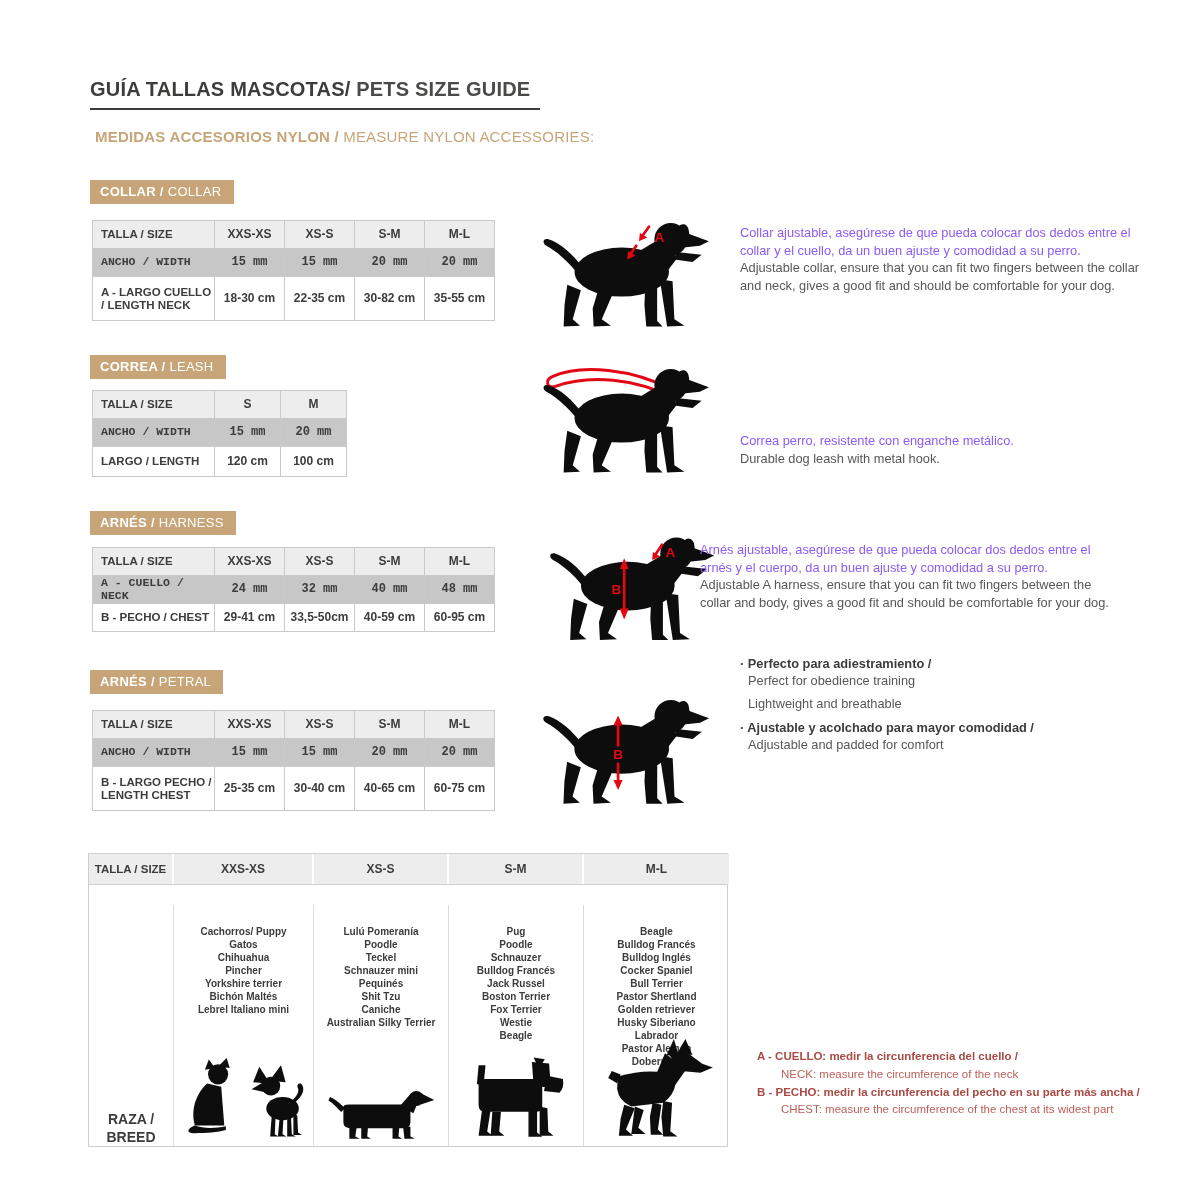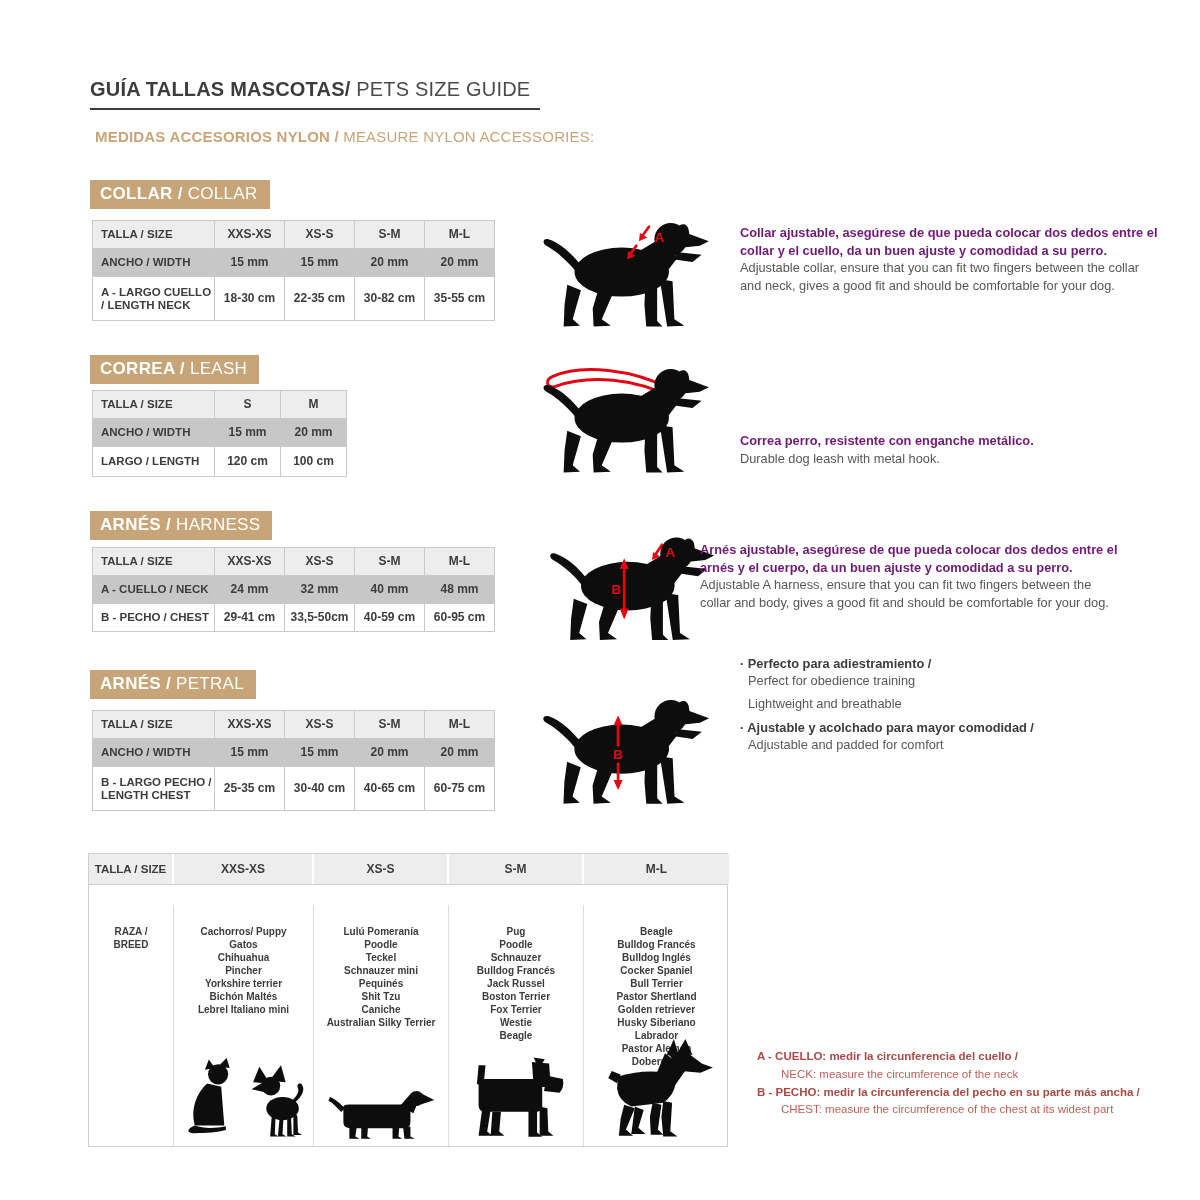--- a/index.html
+++ b/index.html
@@ -3,64 +3,64 @@
 <meta charset="utf-8">
 <style>
   html,body{margin:0;padding:0;background:#fff;}
   .page{position:relative;width:1200px;height:1200px;background:#fff;overflow:hidden;
         font-family:"Liberation Sans",sans-serif;color:#3c3c3b;}
   .abs{position:absolute;}
 
   
   .title{font-size:20px;font-weight:bold;letter-spacing:.2px;display:inline-block;
          border-bottom:2px solid #3c3c3b;padding:0 10px 7px 0;color:#3c3c3b;}
-  .title .light{font-weight:normal;color:#4a4a49;}
+  .title .light{font-weight:bold;color:#4a4a49;}
   .subtitle{font-size:15px;font-weight:bold;color:#c7a578;letter-spacing:.2px;}
   .subtitle .light{font-weight:normal;}
-  .badge{background:#c7a578;color:#fff;font-size:17px;font-weight:bold;
+  .badge{background:#c7a578;color:#fff;font-size:13px;font-weight:bold;
          padding:4px 12px 5px 10px;display:inline-block;letter-spacing:.3px;}
   .badge .light{font-weight:normal;}
 
   
   .sizetable{display:grid;border-top:1px solid #c9c9c9;border-left:1px solid #c9c9c9;
              font-size:12px;font-weight:bold;color:#3c3c3b;}
   .sz5{grid-template-columns:122px 70px 70px 70px 70px;}
   .sz3{grid-template-columns:122px 66px 66px;}
   .st-cell{border-right:1px solid #c9c9c9;border-bottom:1px solid #c9c9c9;
            display:flex;align-items:center;justify-content:center;text-align:center;line-height:1.1;}
   .st-cell.lbl{justify-content:flex-start;text-align:left;padding-left:8px;font-size:11.5px;}
   .hdr{background:#ededed;}
-  .mid{background:#c7c7c7;}
+  .mid{background:#c7c7c7;font-family:Liberation Mono, monospace;}
   .wht{background:#fff;}
 
   
   .desc{font-size:12.8px;line-height:1.38;}
-  .desc .es{font-weight:bold;color:#701a75;}
+  .desc .es{font-weight:normal;color:#8b5cf6;}
   .desc .en{color:#575756;}
   .bullets{font-size:12.8px;line-height:1.3;}
   .bullet-group{margin-bottom:7px;}
   .bullet-es{font-weight:bold;color:#3c3c3b;}
   .bullet-es::before{content:"· ";}
   .bullet-en{color:#575756;padding-left:8px;}
 
   
   .bt-header{display:grid;grid-template-columns:85px 140px 135px 135px 145px;height:32px;
              border:1px solid #cfcfcf;box-sizing:border-box;}
   .bt-hcell{background:#ededed;border-right:2px solid #fff;display:flex;align-items:center;
             justify-content:center;font-size:12px;font-weight:bold;}
   .bt-hcell:last-child{border-right:none;}
   .bt-hcell.first{font-size:11.5px;}
   .bt-body{display:grid;grid-template-columns:85px 140px 135px 135px 145px;height:262px;
            border-left:1px solid #cfcfcf;border-right:1px solid #cfcfcf;border-bottom:1px solid #cfcfcf;
            box-sizing:border-box;}
   .bt-col{border-right:1px solid #dcdcdc;position:relative;display:flex;flex-direction:column;
           align-items:center;padding-top:20px;box-sizing:border-box;margin-top:20px;}
   .bt-col:last-child{border-right:none;}
-  .bt-label{display:flex;flex-direction:column;align-items:center;justify-content:flex-start;
-            font-size:10px;font-weight:bold;line-height:1.3;}
+  .bt-label{display:flex;flex-direction:column;align-items:center;justify-content:flex-end;
+            font-size:14px;font-weight:bold;line-height:1.3;}
   .breed-list{font-size:10px;font-weight:bold;line-height:13px;text-align:center;white-space:nowrap;}
   .sil{position:absolute;bottom:5px;}
 
   
   .notes{font-size:11.5px;line-height:1.55;}
   .note-bold{font-weight:bold;color:#a94a44;}
   .note-light{color:#bc6058;padding-left:24px;}
 
   
   .ovline{stroke:#e30613;stroke-width:3;fill:none;stroke-linecap:round;}

